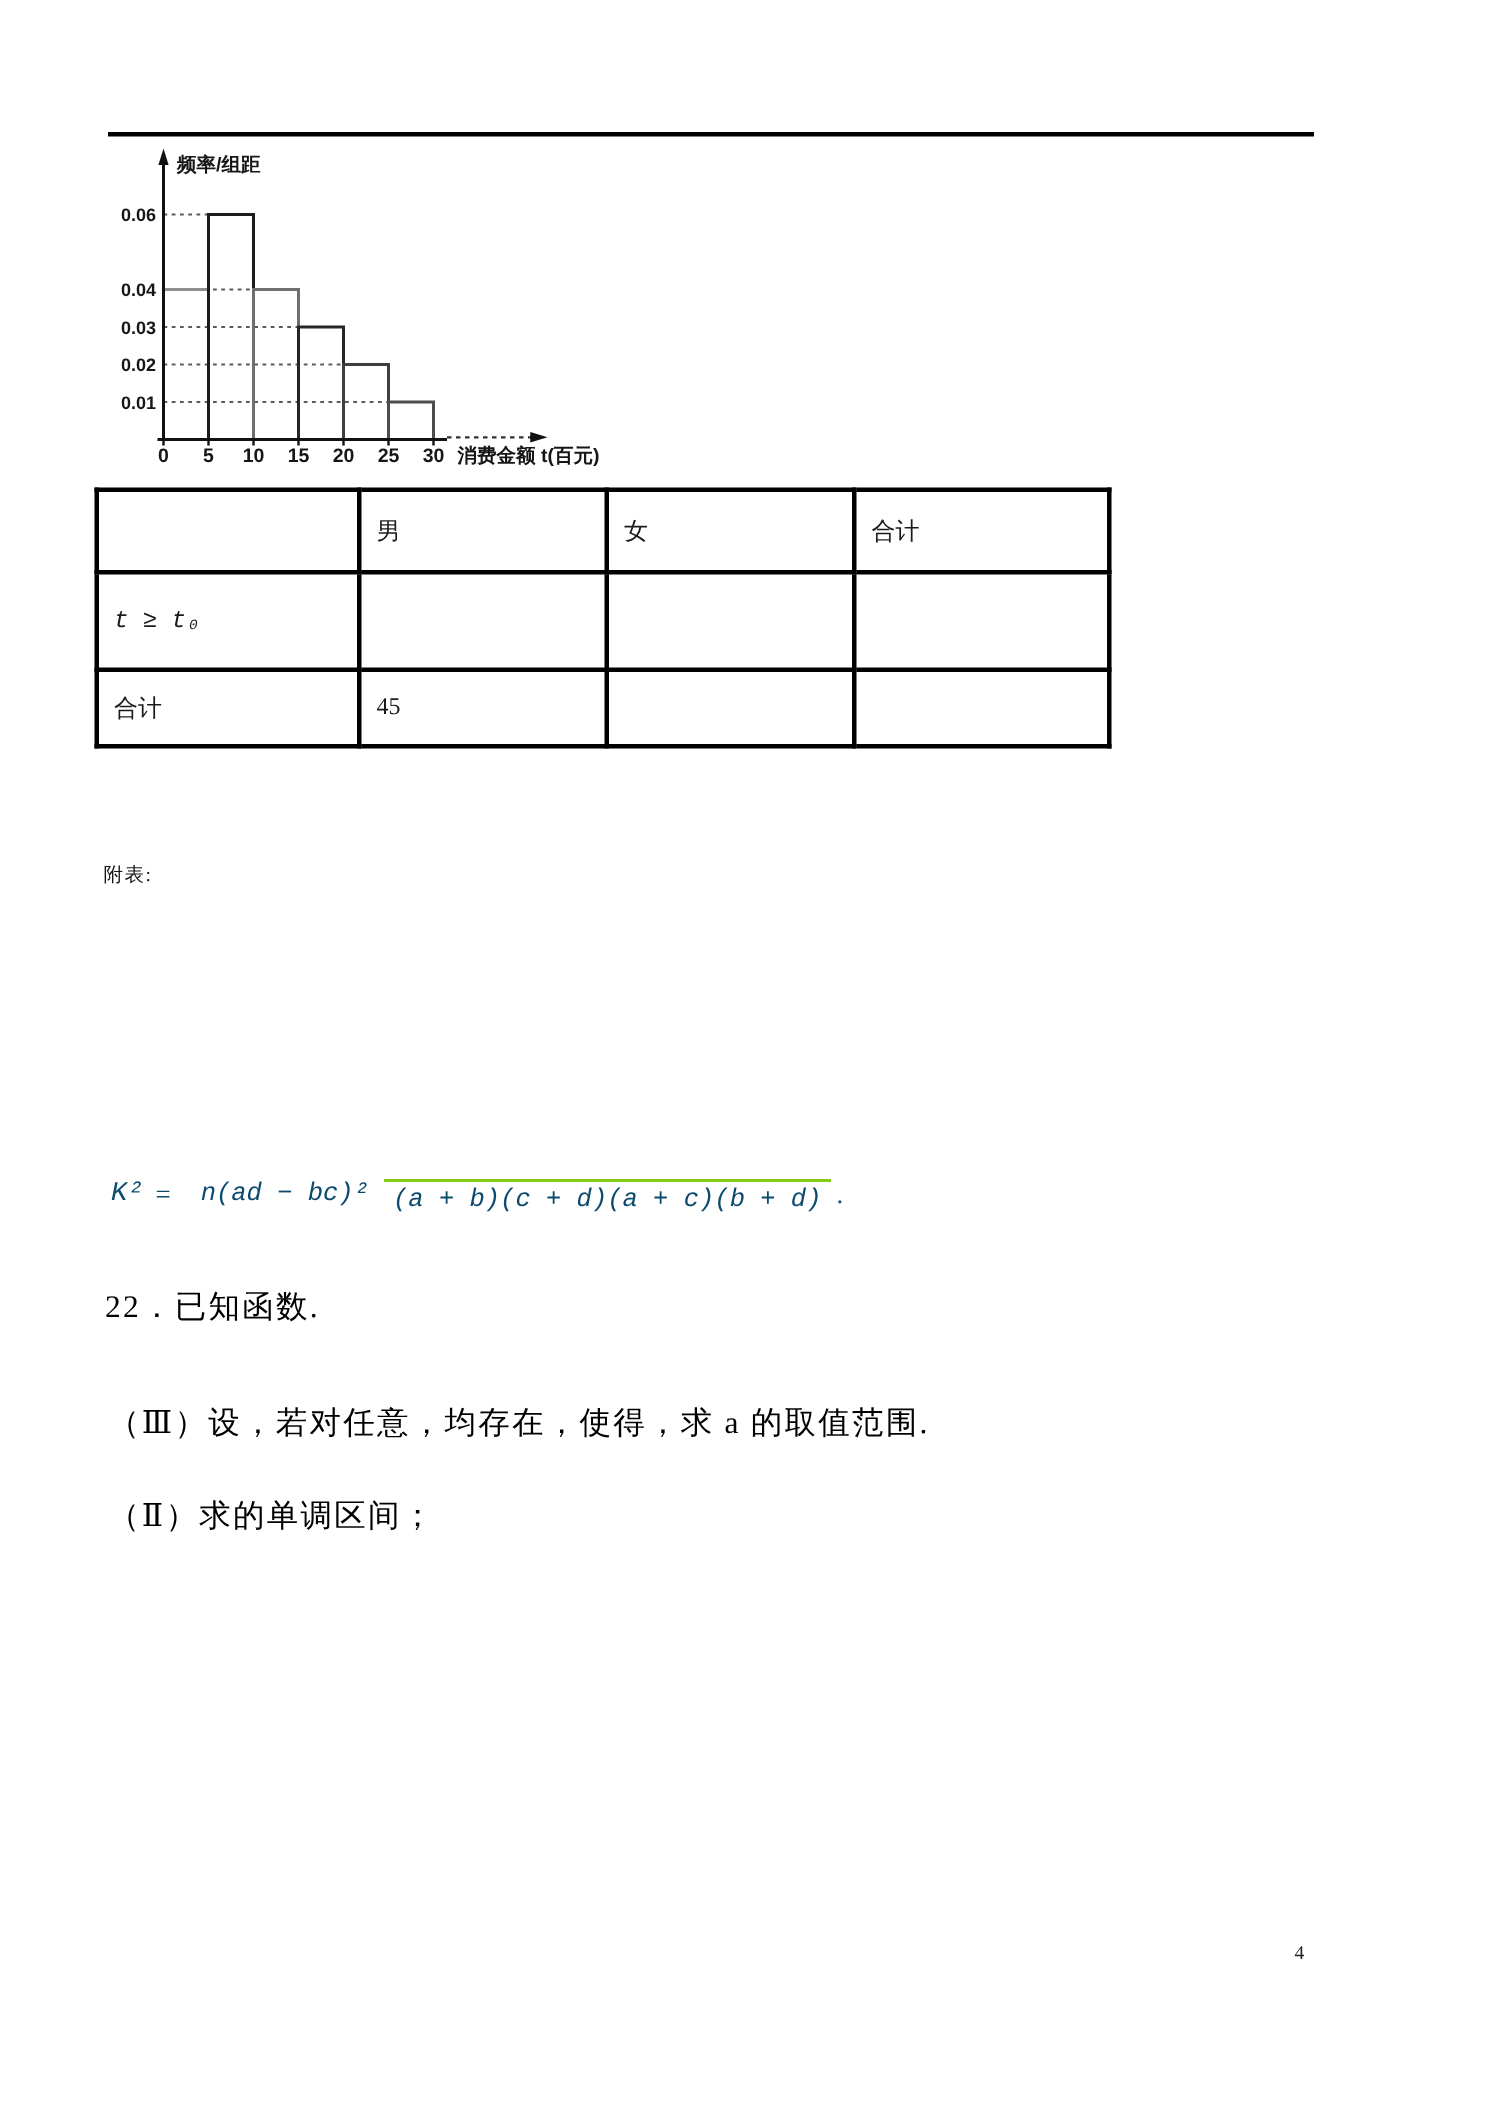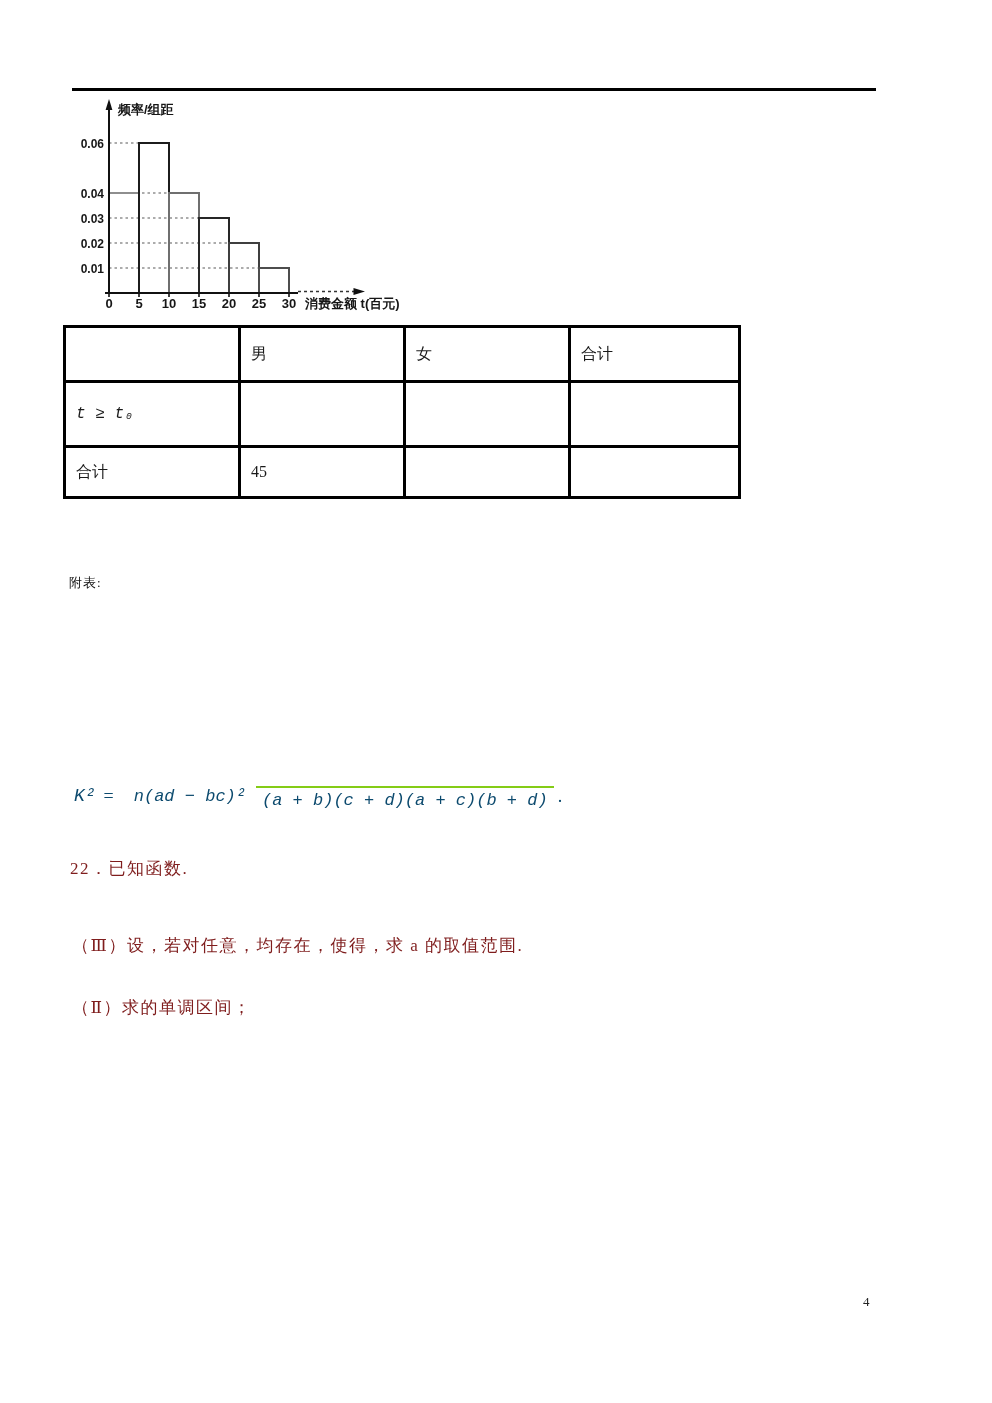--- a/index.html
+++ b/index.html
@@ -60,24 +60,24 @@
   }
   .formula .lhs { margin-right: 8px; }
   .formula .eq { margin-right: 10px; font-style: normal; }
   .frac { display: inline-flex; flex-direction: row; align-items: center; }
   .frac .num { padding: 0 10px 3px; font-size: 17px; }
   .frac .den { border-top: 2px solid #84cc16; padding: 3px 6px 0; font-size: 17px; }
   .formula .trailing { margin-left: 4px; }
   .qline {
     position: absolute;
     left: 70px;
-    font-size: 17px;
+    font-size: 21px;
     letter-spacing: 1.5px;
     white-space: nowrap;
-    color: #7f1d1d;
+    color: #000000;
   }
   .pagenum {
     position: absolute;
     left: 863px; top: 1294px;
     font-size: 13px;
     color: #222;
   }
 </style>
 </head>
 <body>

